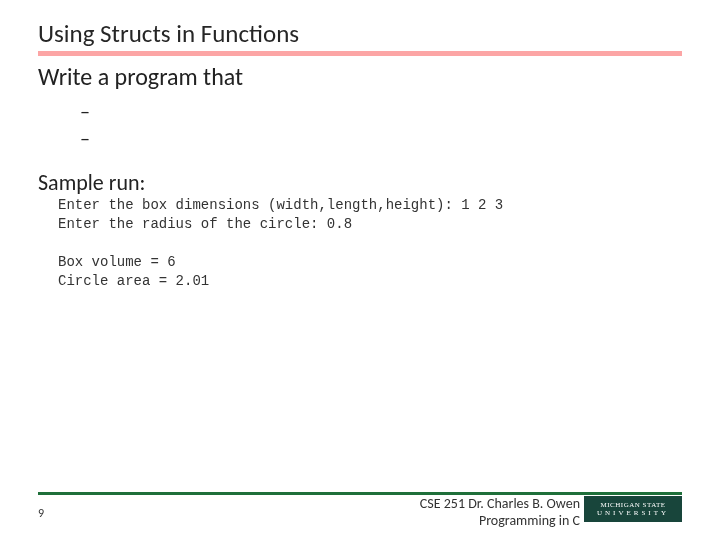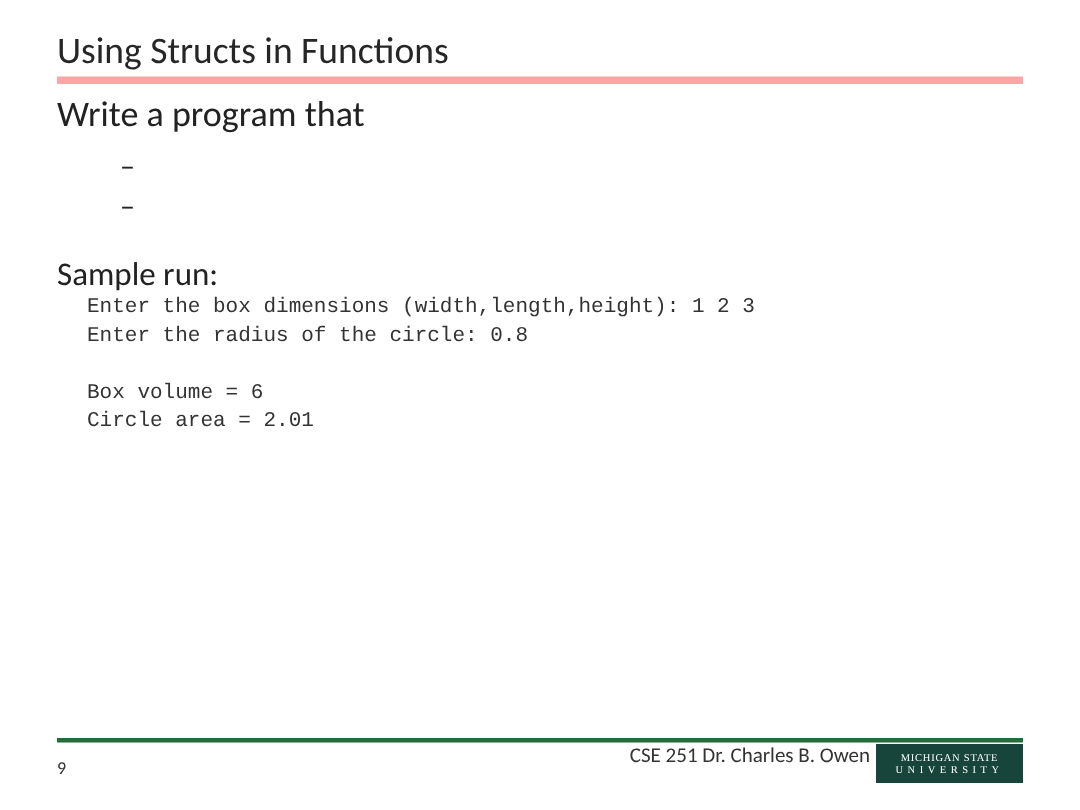--- a/index.html
+++ b/index.html
@@ -141,18 +141,19 @@
 <span>Box volume = 6</span>
 <span>Circle area = 2.01</span></div>
 
 </div>
 
 <div class="footer">
   <div class="footer-rule"></div>
   <div class="slide-number">9</div>
   <div class="credit">
     <div>CSE 251 Dr. Charles B. Owen</div>
+    <div>Programming in C</div>
   </div>
   <div class="msu-logo">
     <div class="msu-top">MICHIGAN STATE</div>
     <div class="msu-bottom">UNIVERSITY</div>
   </div>
 </div>
 
 </body></html>

